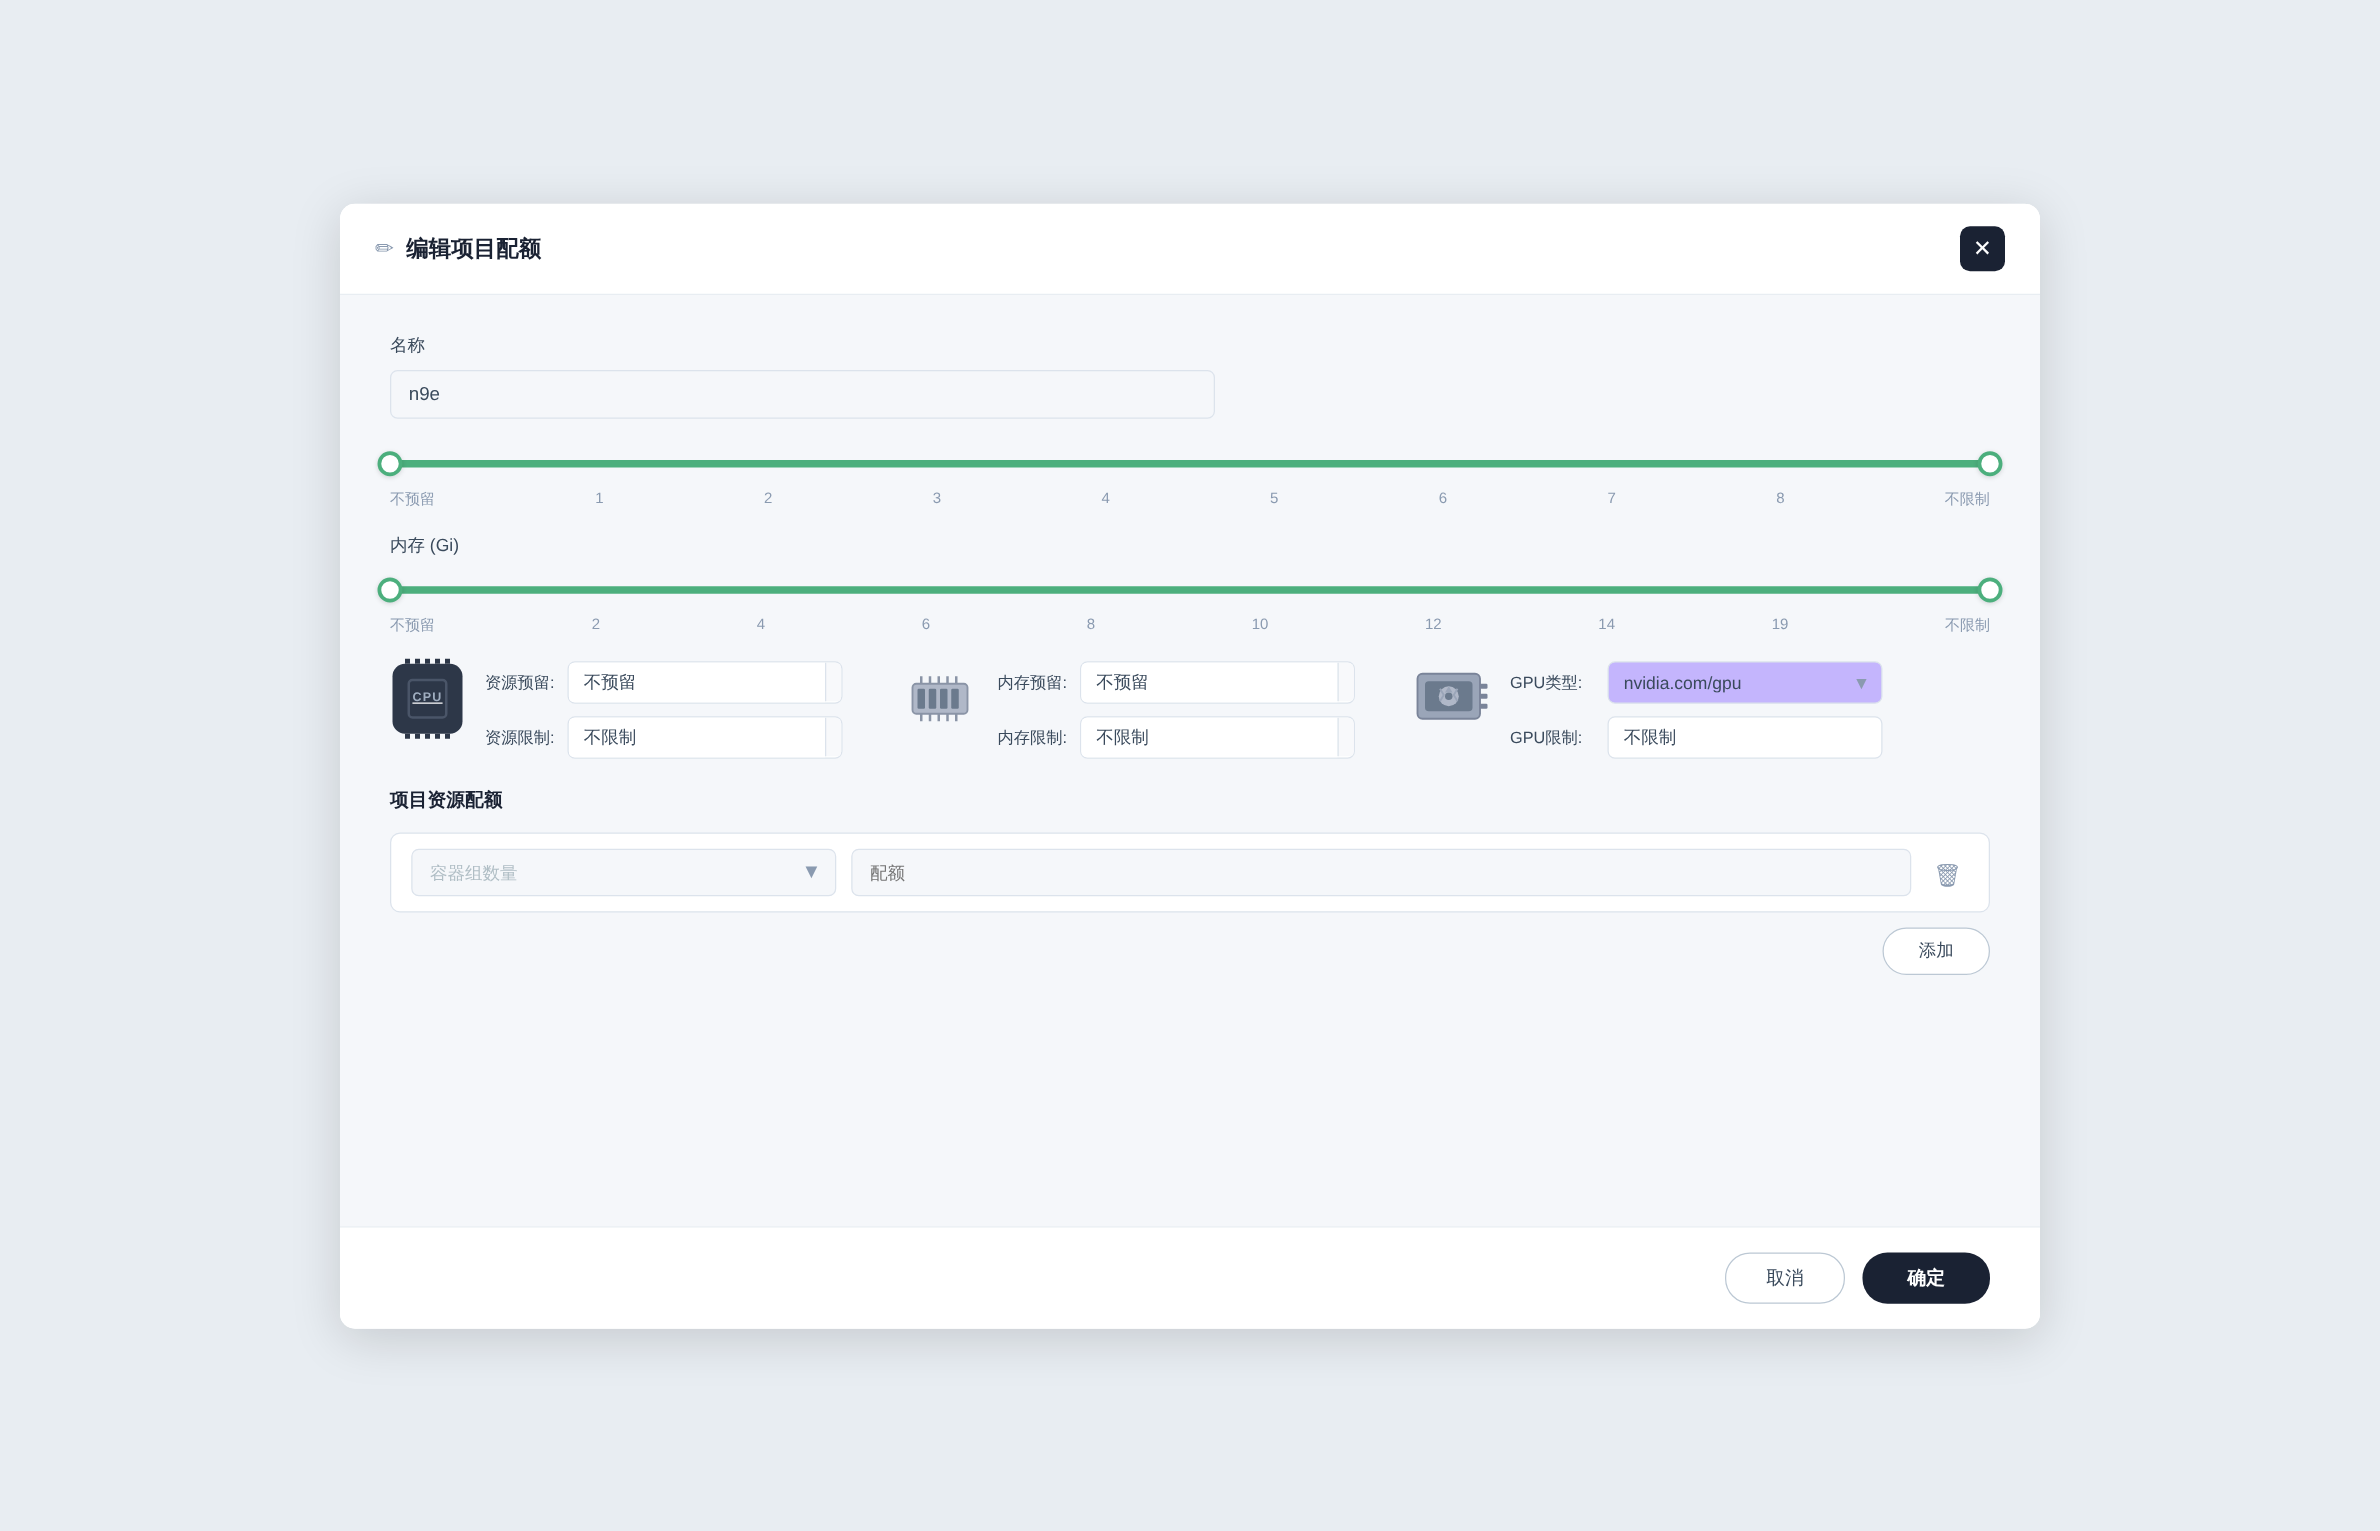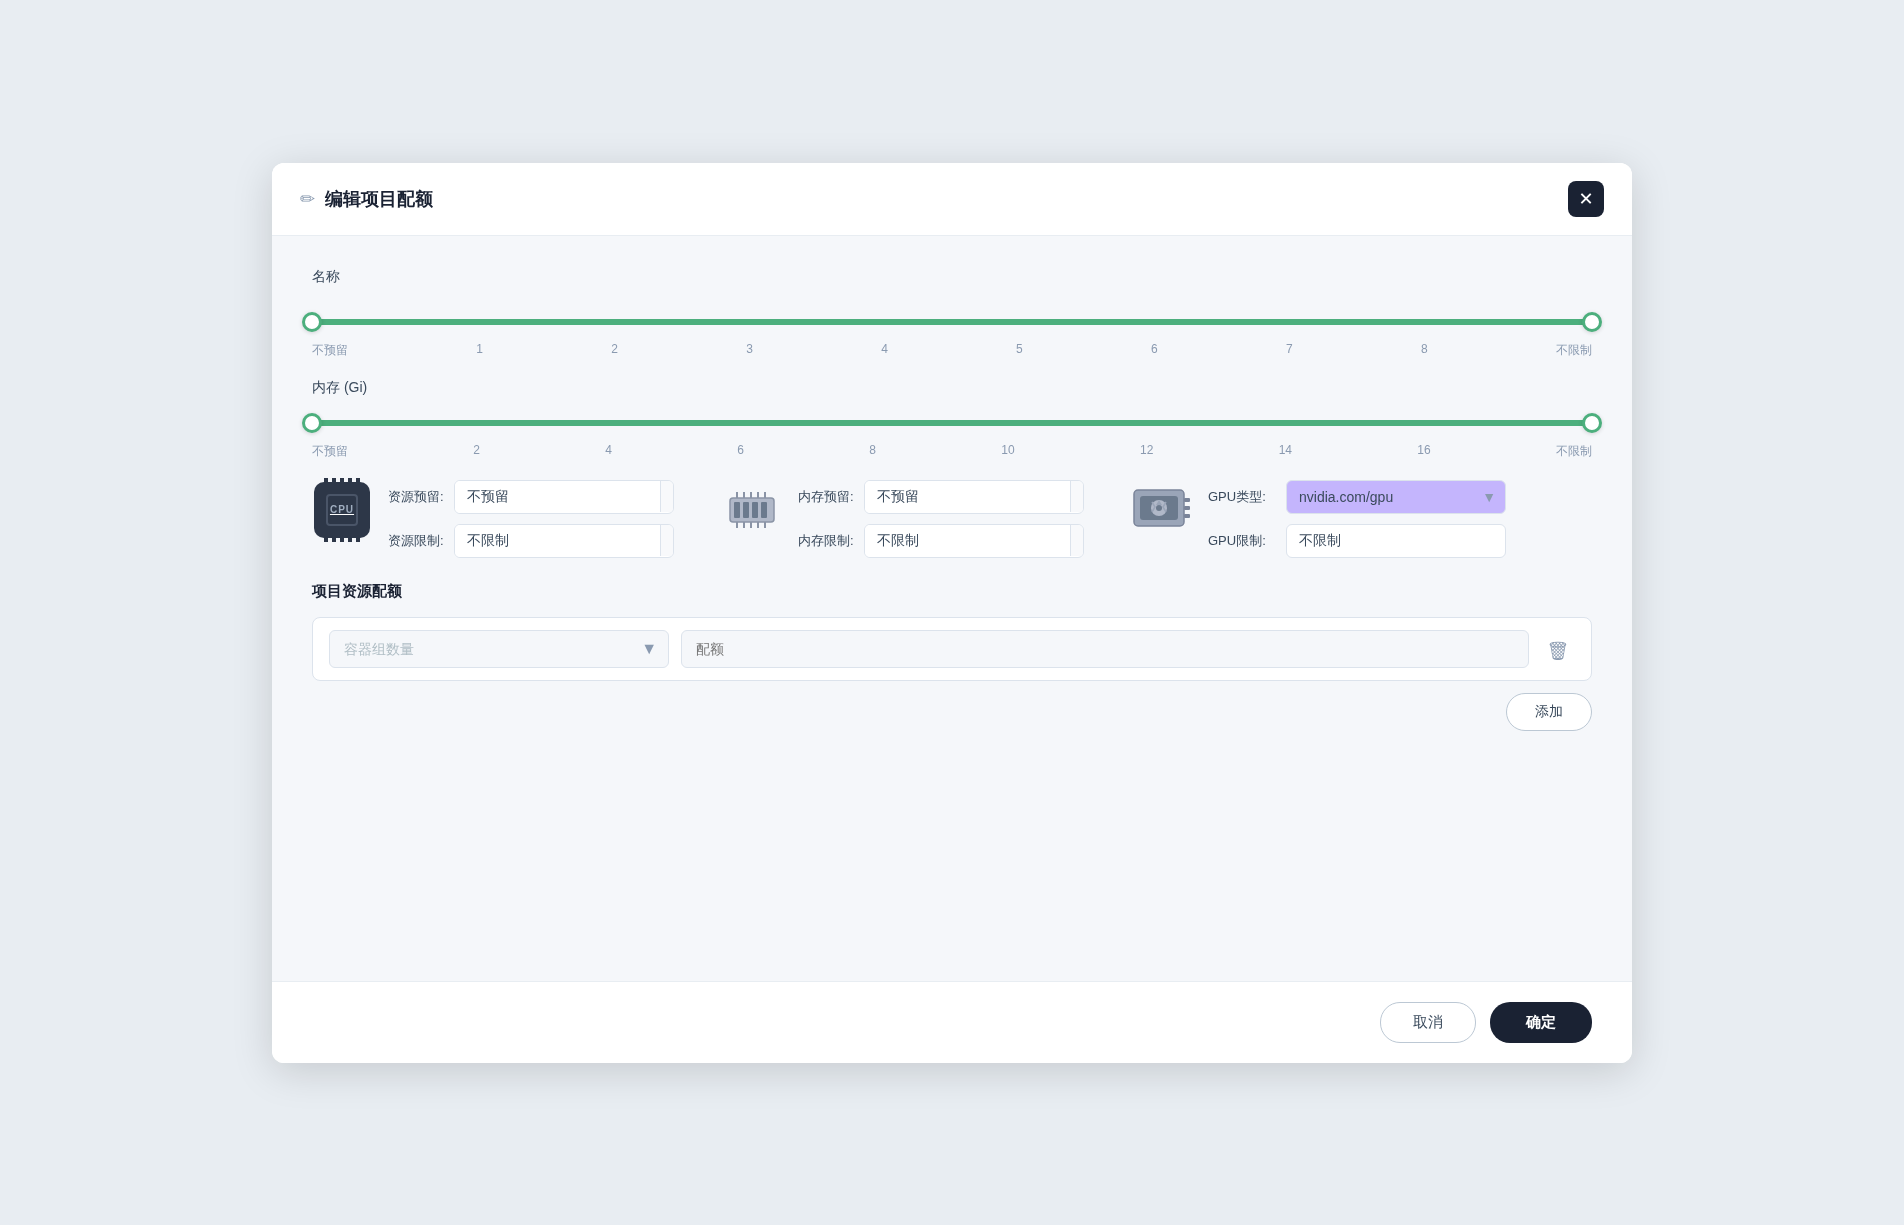--- a/index.html
+++ b/index.html
@@ -417,20 +417,21 @@
     </div>
     <button class="close-btn">
       <span>✕</span>
     </button>
   </div>
 
   <div class="modal-body">
 
     <div class="form-section">
       <div class="form-label">名称</div>
+      <input class="text-input" type="text" value="n9e" style="">
     </div>
 
     <div class="slider-section">
       <div class="slider-container">
         <div class="slider-track">
           <div class="slider-thumb slider-thumb-left"></div>
           <div class="slider-thumb slider-thumb-right"></div>
         </div>
       </div>
       <div class="slider-ticks">
@@ -457,21 +458,21 @@
       </div>
       <div class="slider-ticks">
         <span>不预留</span>
         <span>2</span>
         <span>4</span>
         <span>6</span>
         <span>8</span>
         <span>10</span>
         <span>12</span>
         <span>14</span>
-        <span>16</span>
+        <span>19</span>
         <span>不限制</span>
       </div>
     </div>
 
     <div class="resources-row">
 
       <div class="resource-group">
         <div class="resource-icon">
           <div class="cpu-icon-box">
             <div class="cpu-inner">CPU</div>

